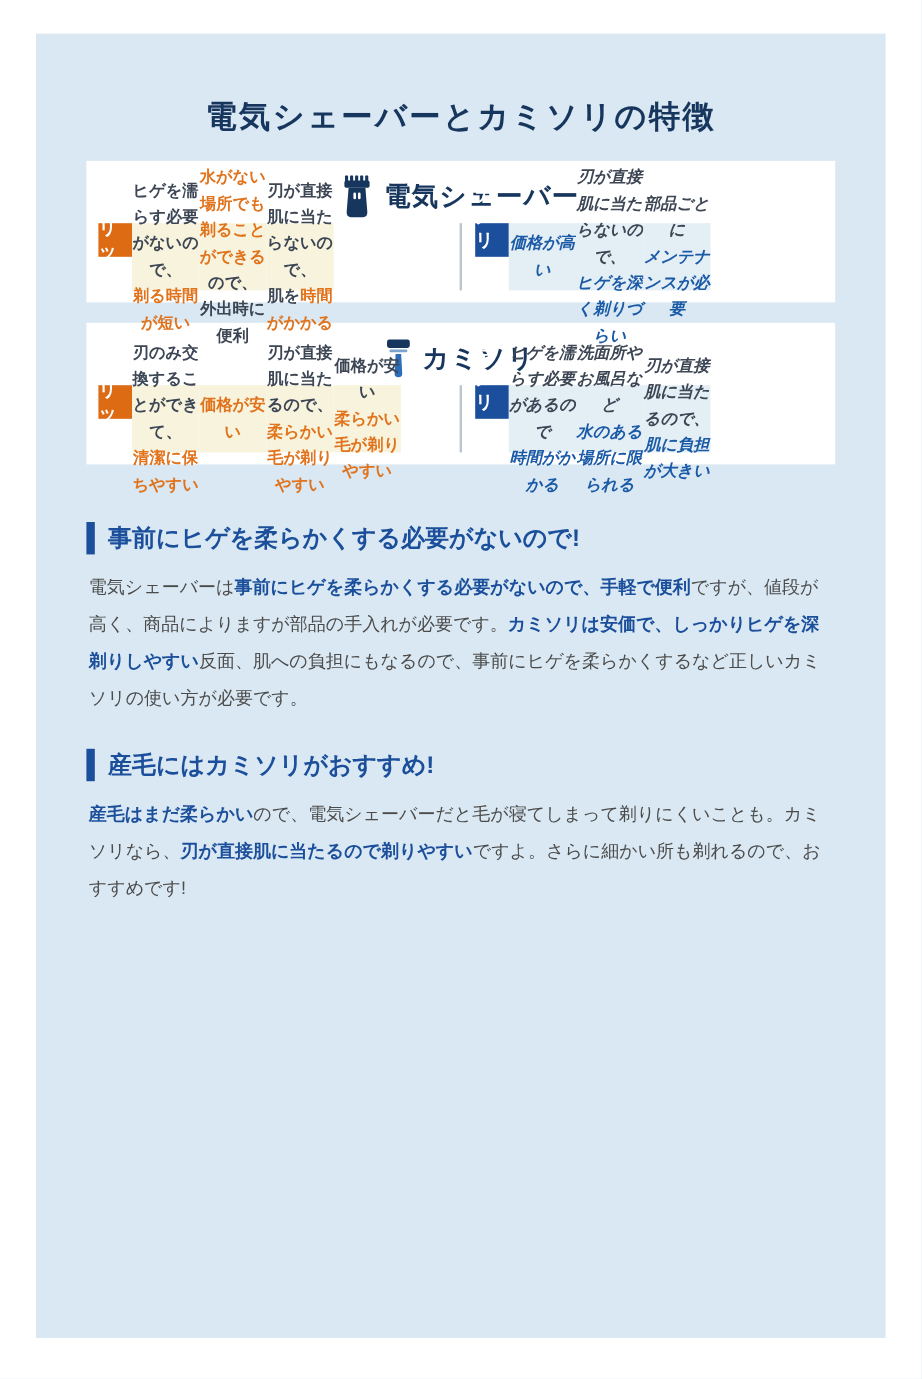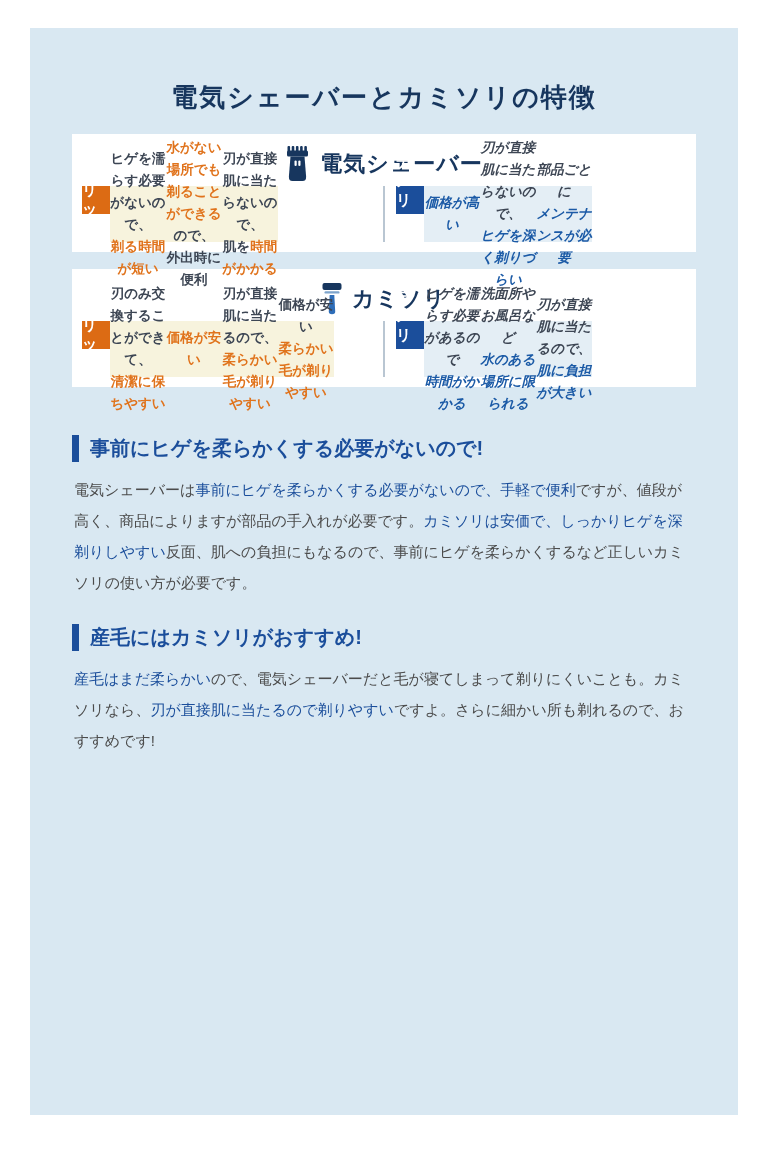--- a/index.html
+++ b/index.html
@@ -102,21 +102,21 @@
     color:var(--heading_blue);
   }
   .note-body {
     margin:12px 0 0 2px;
     font-size:15px;
     line-height:31px;
     color:var(--body_text);
   }
   .note-body .accent {
     color:var(--heading_blue);
-    font-weight:400;
+    font-weight:700;
   }
 </style>
 </head>
 <body>
 
 <div class="panel">
 
   <h1 class="page-title">電気シェーバーとカミソリの特徴</h1>
 
   <section class="card">

